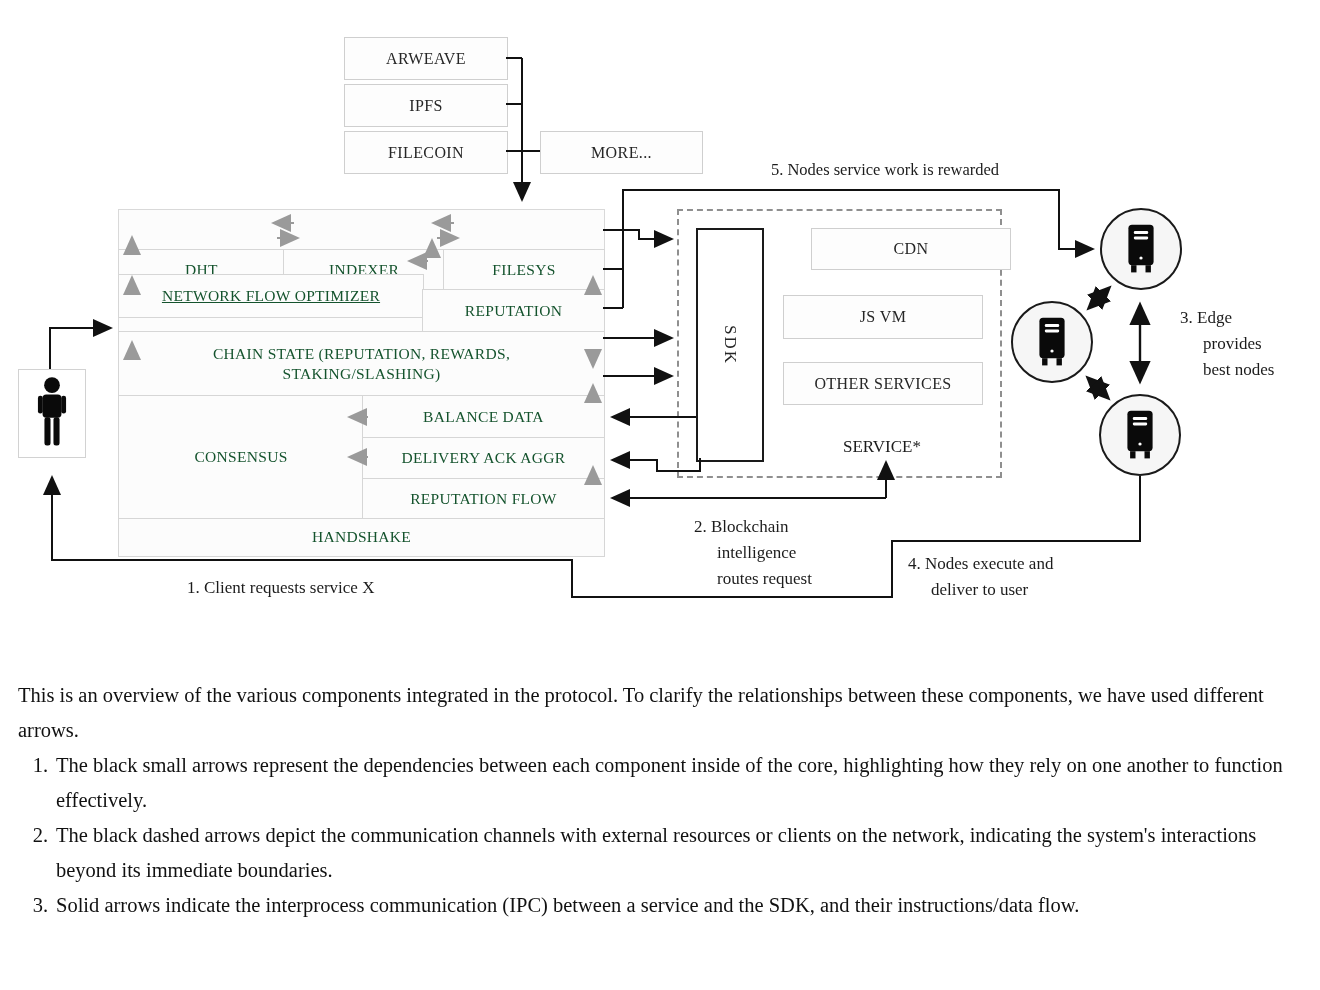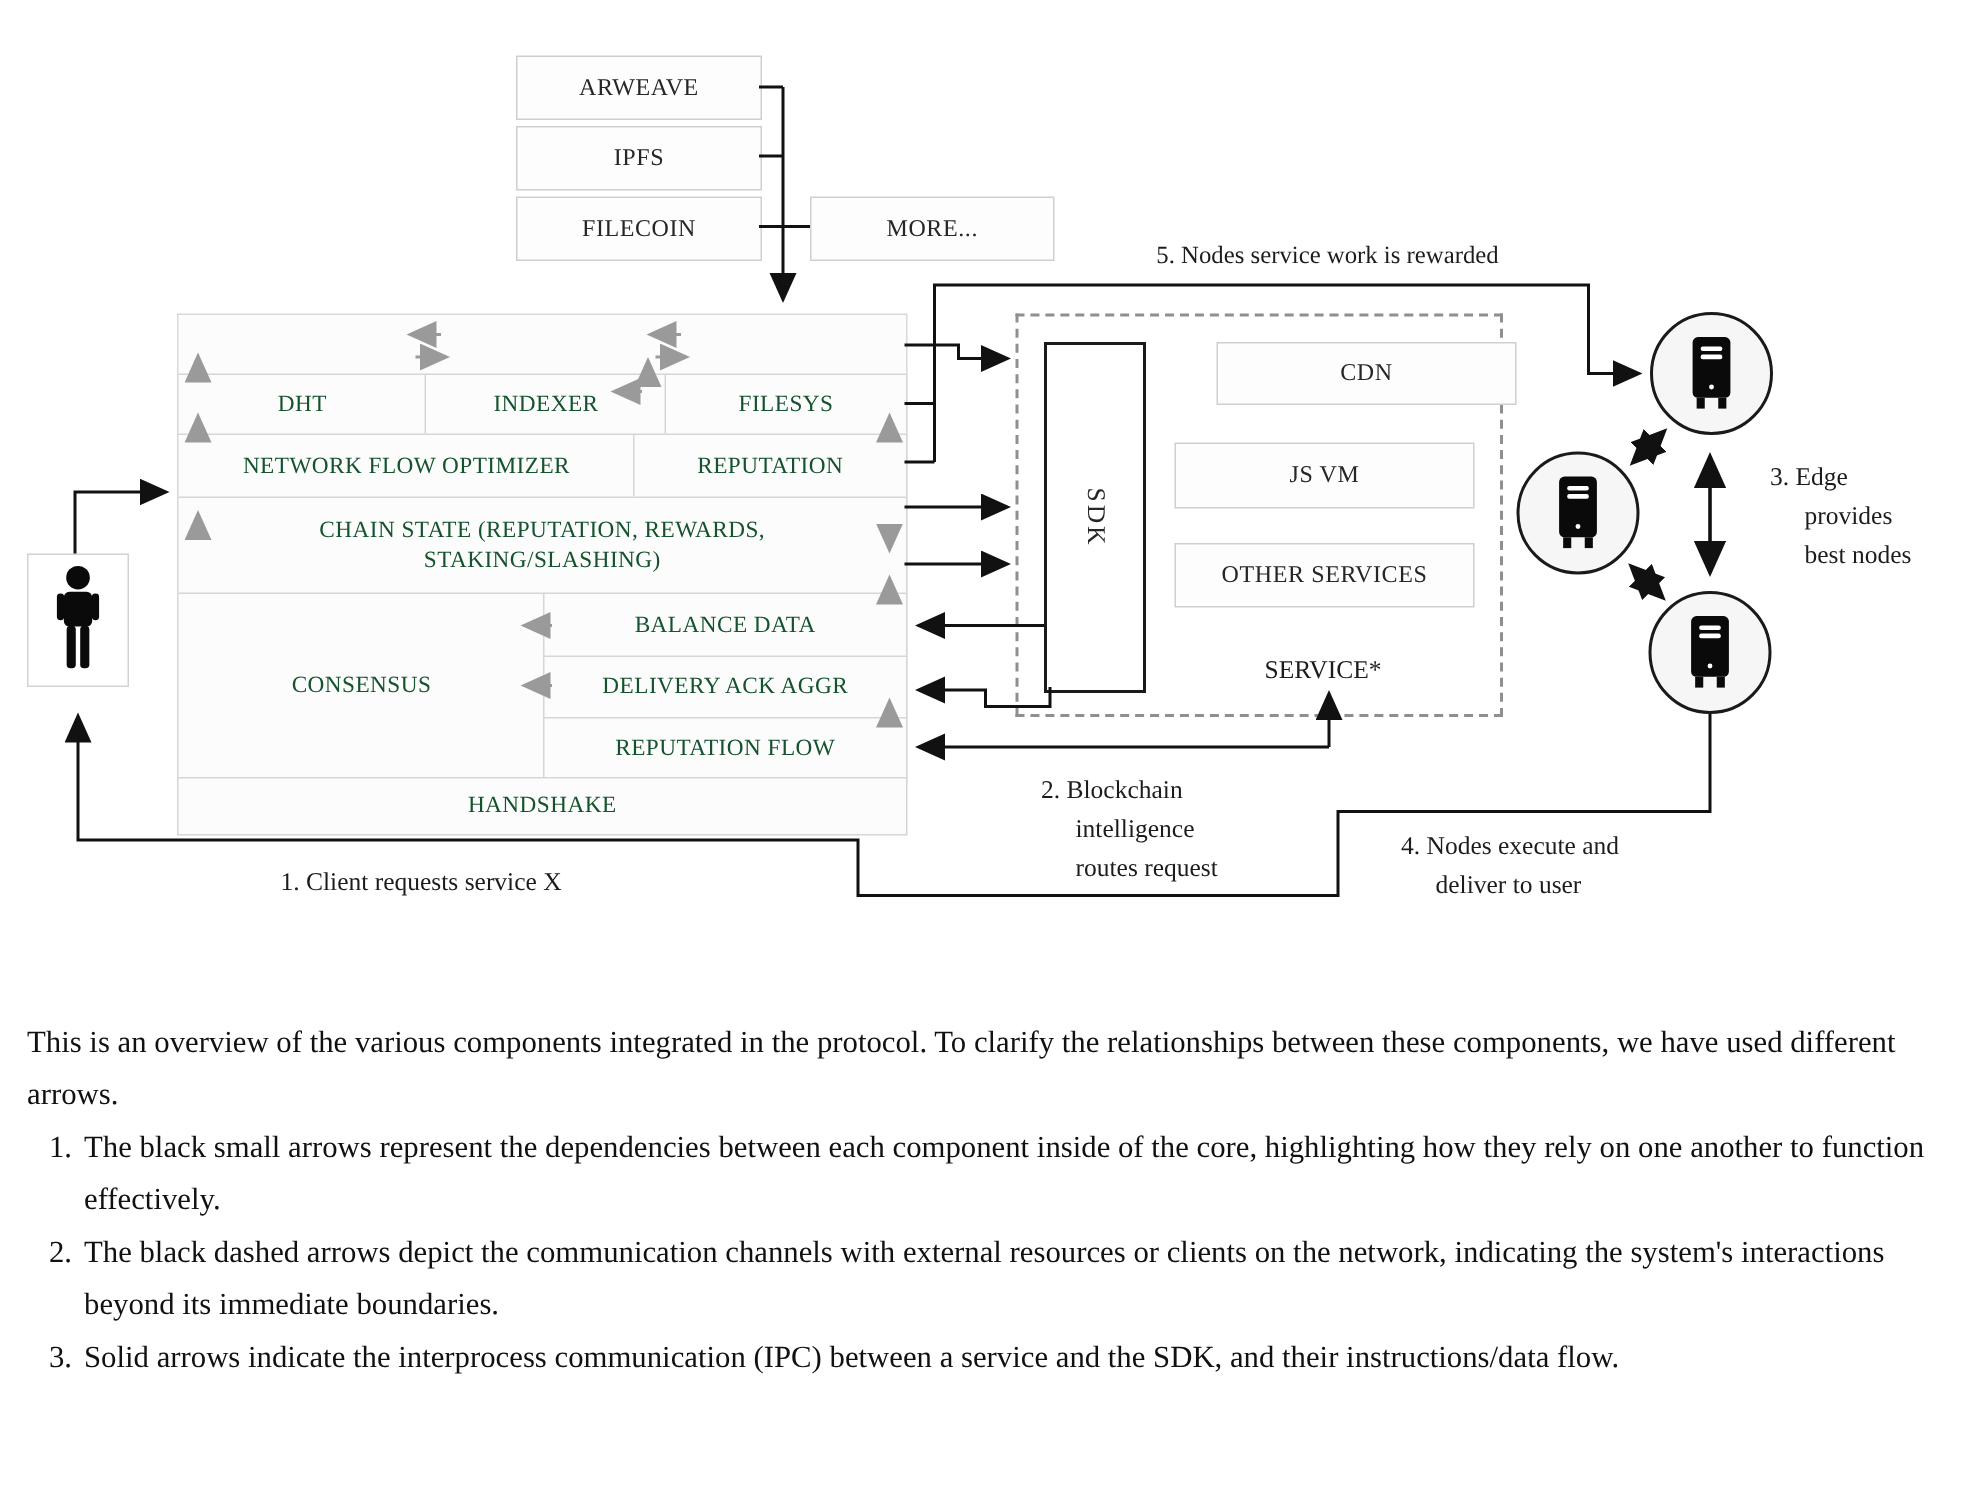--- a/index.html
+++ b/index.html
@@ -40,21 +40,21 @@
 
   <div class="lbox" style="left:344px;top:37px;width:162px;height:41px;">ARWEAVE</div>
   <div class="lbox" style="left:344px;top:131px;width:162px;height:41px;">FILECOIN</div>
   <div class="lbox" style="left:344px;top:84px;width:162px;height:41px;">IPFS</div>
   <div class="lbox" style="left:540px;top:131px;width:161px;height:41px;">MORE...</div>
 
   <div class="core-outer"></div>
   <div class="cell" style="left:118px;top:209px;width:165px;height:40px;">DHT</div>
   <div class="cell" style="left:283px;top:209px;width:160px;height:40px;">INDEXER</div>
   <div class="cell" style="left:443px;top:209px;width:160px;height:40px;">FILESYS</div>
-  <div class="cell" style="left:118px;top:249px;width:304px;height:42px;">NETWORK FLOW OPTIMIZER</div>
+  <div class="cell" style="left:118px;top:234px;width:304px;height:42px;text-decoration:underline;">NETWORK FLOW OPTIMIZER</div>
   <div class="cell" style="left:422px;top:249px;width:181px;height:42px;">REPUTATION</div>
   <div class="cell" style="left:118px;top:291px;width:485px;height:64px;">
     <span style="max-width:390px;display:inline-block;">CHAIN STATE (REPUTATION, REWARDS, STAKING/SLASHING)</span>
   </div>
   <div class="cell" style="left:118px;top:355px;width:244px;height:123px;">CONSENSUS</div>
   <div class="cell" style="left:362px;top:355px;width:241px;height:42px;">BALANCE DATA</div>
   <div class="cell" style="left:362px;top:397px;width:241px;height:41px;">DELIVERY ACK AGGR</div>
   <div class="cell" style="left:362px;top:438px;width:241px;height:40px;">REPUTATION FLOW</div>
   <div class="cell" style="left:118px;top:478px;width:485px;height:37px;">HANDSHAKE</div>
 
@@ -116,21 +116,21 @@
     <div class="ind">provides</div>
     <div class="ind">best nodes</div>
   </div>
 
   <div class="ann" style="left:694px;top:514px;font-family:Liberation Serif, serif;">
     <div>2. Blockchain</div>
     <div class="ind">intelligence</div>
     <div class="ind">routes request</div>
   </div>
 
-  <div class="ann" style="left:934px;top:551px;font-family:Liberation Serif, serif;">
+  <div class="ann" style="left:908px;top:551px;font-family:Liberation Serif, serif;">
     <div>4. Nodes execute and</div>
     <div class="ind">deliver to user</div>
   </div>
 
   <div class="ann" style="left:187px;top:575px;text-align:center;">1. Client requests service X</div>
 
   <svg class="layer" width="1320" height="990" viewBox="0 0 1320 990">
     <defs>
       <marker id="mb" markerWidth="11" markerHeight="10" refX="8.5" refY="4.5" orient="auto-start-reverse">
         <path d="M0,0 L10,4.5 L0,9 z" fill="#111"></path>

